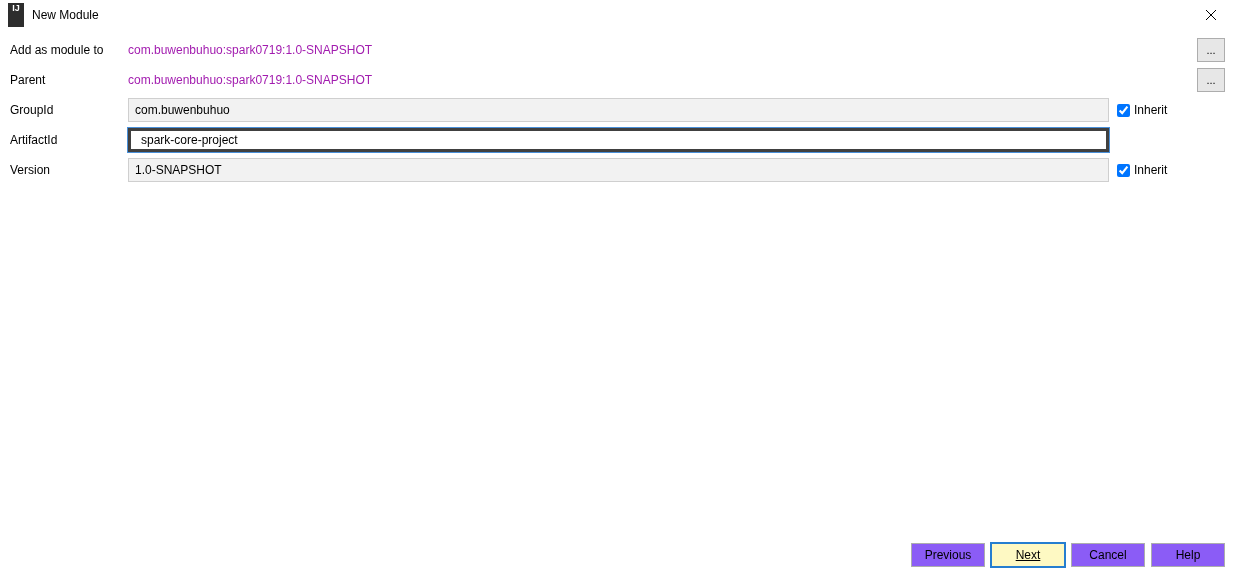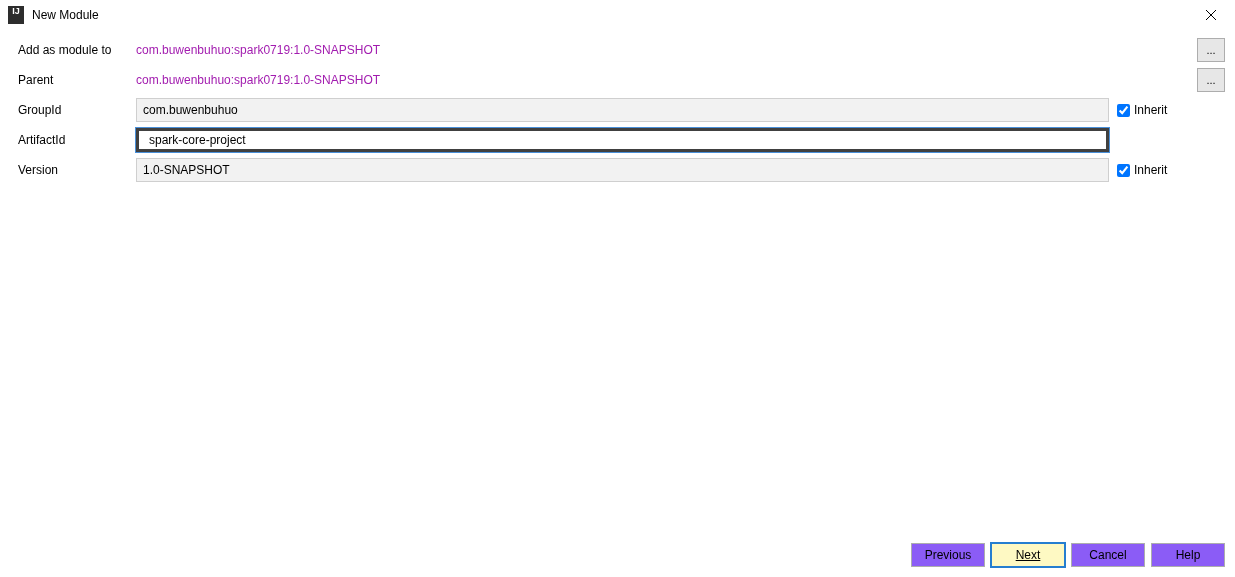--- a/index.html
+++ b/index.html
@@ -19,21 +19,21 @@
     }
     .title-bar {
       display: flex;
       align-items: center;
       padding: 4px 8px;
       height: 30px;
       background: #ffffff;
     }
     .app-icon {
       width: 16px;
-      height: 18px;
+      height: 24px;
       background: #2d2d2d;
       display: flex;
       justify-content: center;
       color: #fff;
       font-size: 9px;
       font-weight: bold;
       margin-right: 8px;
     }
     .title-text {
       flex: 1;
@@ -47,21 +47,20 @@
       justify-content: center;
       cursor: pointer;
       font-size: 14px;
     }
     .close-btn svg {
       width: 10px;
       height: 10px;
     }
     .content {
       padding: 8px 10px;
-      margin-left: 8px;
     }
     .form-row {
       display: flex;
       align-items: center;
       margin-bottom: 6px;
       height: 24px;
     }
     .form-label {
       width: 118px;
       color: #000;

